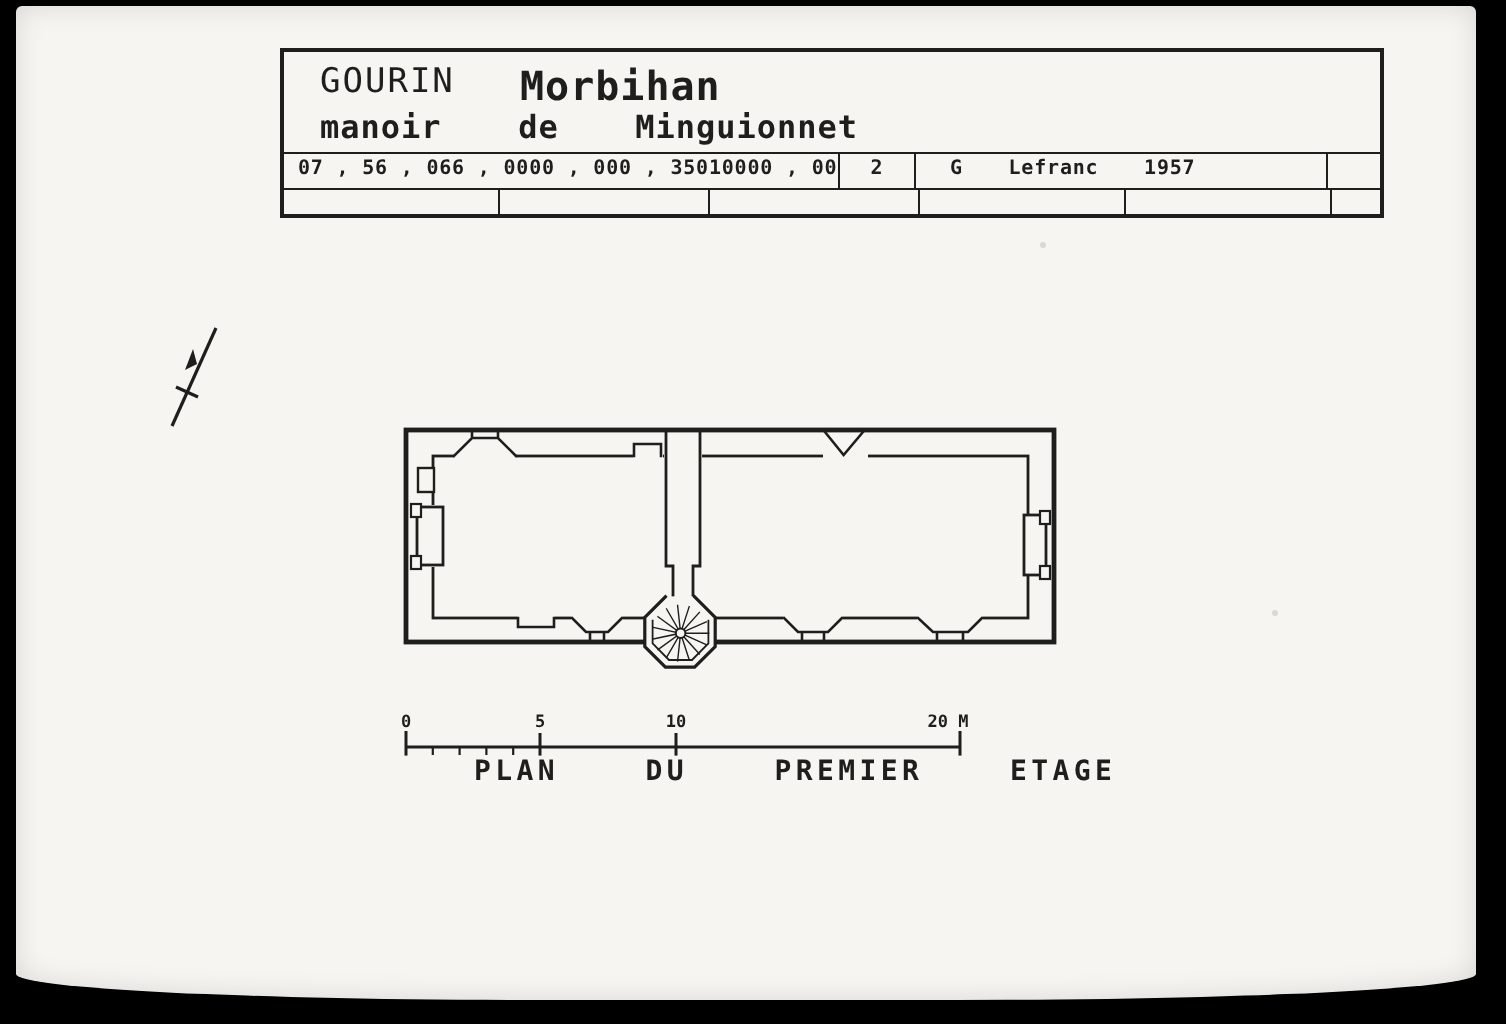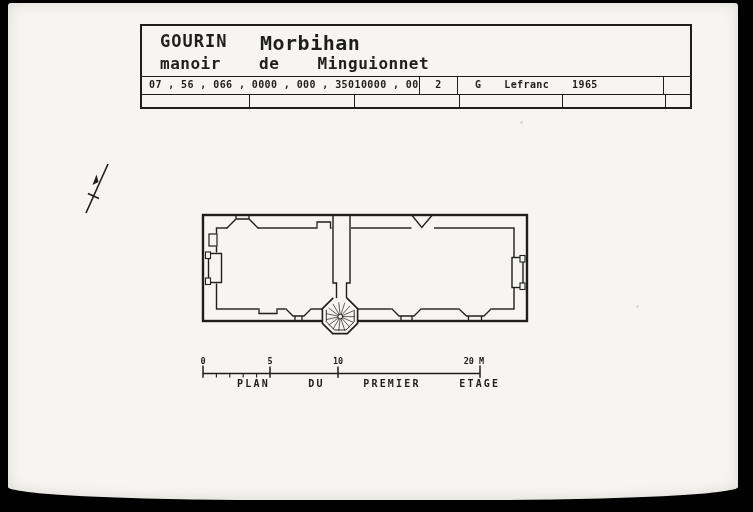--- a/index.html
+++ b/index.html
@@ -10,59 +10,59 @@
   body{width:753px;height:512px;position:relative;overflow:hidden;
        font-family:"DejaVu Sans Mono","Liberation Mono",monospace;color:var(--ink);}
   .photo{position:absolute;left:8px;top:3px;width:730px;height:497px;background:var(--paper);
          border-radius:3px 3px 0 0;
          border-bottom-left-radius:260px 13px;border-bottom-right-radius:260px 13px;
          box-shadow:inset 0 0 14px rgba(0,0,0,0.12);}
   
   .title-block{position:absolute;left:132px;top:21px;width:548px;border:2.2px solid var(--ink);
                background:transparent;}
   .tb-top{position:relative;height:50px;}
-  .tb-commune{position:absolute;left:18px;top:5px;font-size:17px;font-weight:bold;letter-spacing:1px;white-space:pre;text-align:center;}
+  .tb-commune{position:absolute;left:18px;top:5px;font-size:17px;font-weight:normal;letter-spacing:1px;white-space:pre;text-align:center;}
   .tb-dept{position:absolute;left:118px;top:5px;font-size:20px;font-weight:bold;letter-spacing:0.5px;white-space:pre;}
   .tb-property{position:absolute;left:18px;top:28px;font-size:16px;font-weight:bold;letter-spacing:0.5px;word-spacing:9px;white-space:pre;text-align:center;}
   .tb-row{display:flex;border-top:1.8px solid var(--ink);}
   .tb-row-mid{height:17px;}
   .tb-row-bot{height:12px;}
   .tb-cell{box-sizing:border-box;height:100%;overflow:hidden;white-space:pre;
            font-size:10px;font-weight:bold;letter-spacing:0.4px;}
   .tb-cell + .tb-cell{border-left:1.8px solid var(--ink);}
   .tb-codes{width:277px;padding:2px 0 0 7px;}
   .tb-sheet{width:38px;text-align:center;padding-top:2px;}
   .tb-credit{width:206px;padding:2px 0 0 17px;word-spacing:5px;}
   .tb-sparecol{flex:1;}
   .bc1{width:107px;} .bc2{width:105px;} .bc3{width:105px;} .bc4{width:103px;} .bc5{width:103px;}
   
   .plan-svg{position:absolute;left:182px;top:202px;}
   .north-svg{position:absolute;left:70px;top:152px;}
   .scale-svg{position:absolute;left:187px;top:352px;}
   .scale-svg text{font-family:"DejaVu Sans Mono","Liberation Mono",monospace;font-size:8.5px;font-weight:bold;fill:var(--ink);}
-  .caption{position:absolute;left:229px;top:375px;font-size:10px;font-weight:bold;
+  .caption{position:absolute;left:229px;top:375px;font-size:14px;font-weight:bold;
            letter-spacing:2.2px;word-spacing:11px;white-space:pre;}
   .speck{position:absolute;width:3px;height:3px;border-radius:50%;background:#d9d8d3;}
   svg line, svg path, svg rect{vector-effect:none;}
 </style>
 </head>
 <body>
 
 <div class="photo">
 
   <div class="title-block">
     <div class="tb-top">
       <span class="tb-commune">GOURIN</span>
       <span class="tb-dept">Morbihan</span>
       <span class="tb-property">manoir  de  Minguionnet</span>
     </div>
     <div class="tb-row tb-row-mid">
       <div class="tb-cell tb-codes">07 , 56 , 066 , 0000 , 000 , 35010000 , 0005</div>
       <div class="tb-cell tb-sheet">2</div>
-      <div class="tb-cell tb-credit">G  Lefranc  1965</div>
+      <div class="tb-cell tb-credit">G  Lefranc  1957</div>
       <div class="tb-cell tb-sparecol"></div>
     </div>
     <div class="tb-row tb-row-bot">
       <div class="tb-cell bc1"></div>
       <div class="tb-cell bc2"></div>
       <div class="tb-cell bc3"></div>
       <div class="tb-cell bc4"></div>
       <div class="tb-cell bc5"></div>
       <div class="tb-cell tb-sparecol"></div>
     </div>

